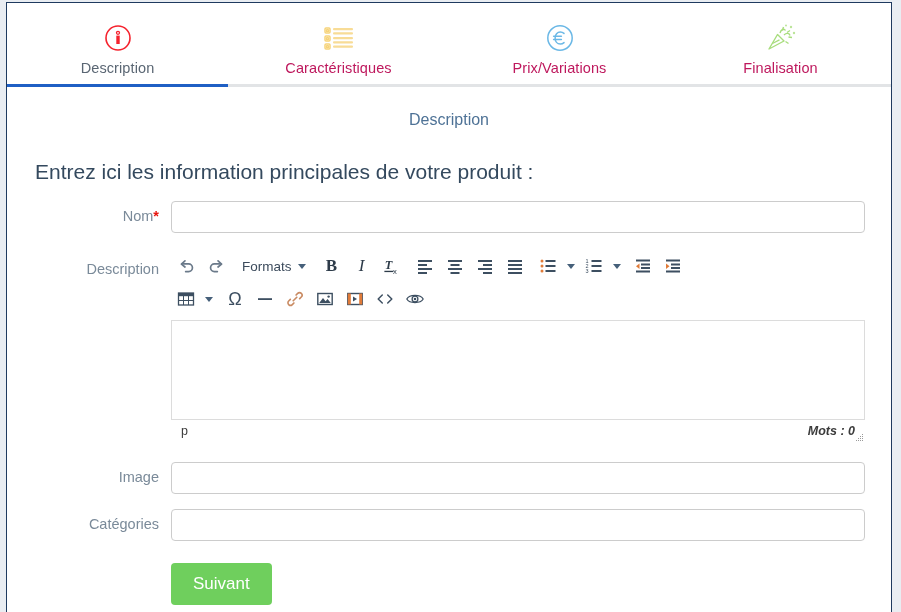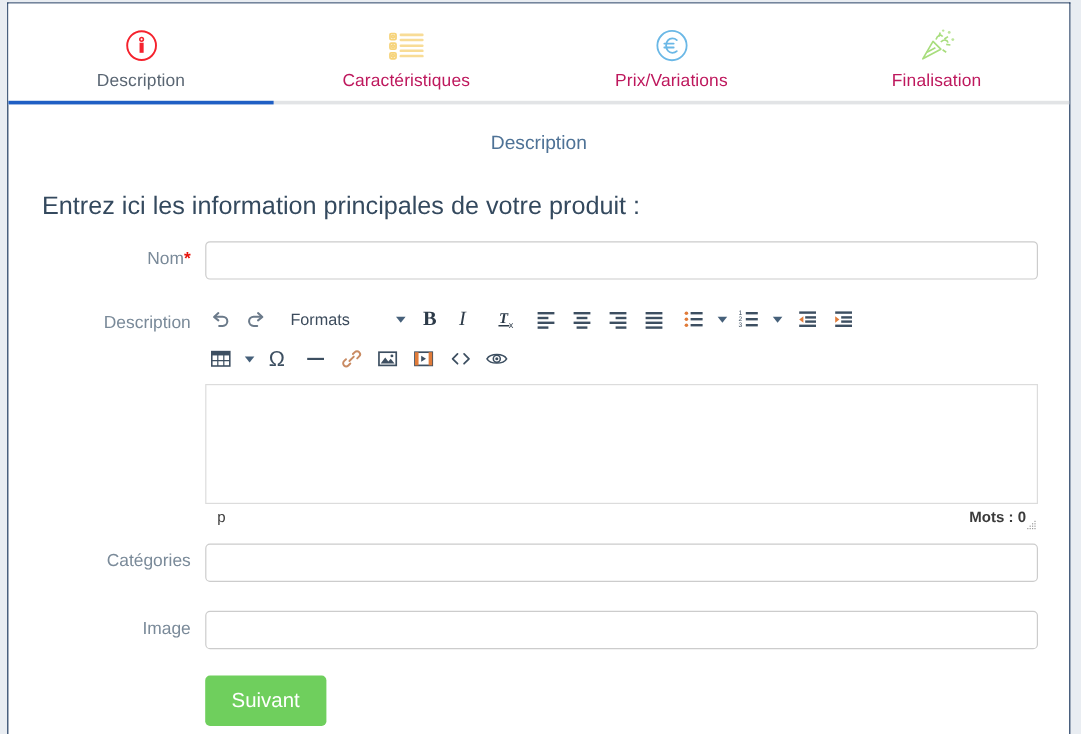--- a/index.html
+++ b/index.html
@@ -139,27 +139,26 @@
   .tb-group {
     display: flex;
     align-items: center;
     margin: 0 3px 3px 0;
   }
   .tb-btn {
     height: 28px;
     min-width: 30px;
     display: flex;
     align-items: center;
-    justify-content: flex-start;
+    justify-content: center;
     border-radius: 3px;
     cursor: pointer;
     color: #46607a;
     padding: 0 4px;
     background: transparent;
-    gap: 32px;
   }
   .tb-btn.wide { min-width: auto; padding: 0 8px; }
   .tb-text {
     font-size: 13.5px;
     color: #3c4b5c;
     font-family: "Liberation Sans", sans-serif;
   }
   .caret {
     display: inline-block;
     width: 0; height: 0;
@@ -179,21 +178,21 @@
   }
   .ed-status {
     display: flex;
     justify-content: space-between;
     align-items: center;
     padding: 4px 2px 0 10px;
     font-size: 12.5px;
     color: #3b3b3b;
     position: relative;
   }
-  .ed-status .words { font-weight: bold; padding-right: 8px; }
+  .ed-status .words { font-weight: bold; padding-right: 8px; font-style: italic; }
   .resize-handle {
     position: absolute;
     right: 0px;
     bottom: -5px;
     width: 10px; height: 10px;
     color: #999;
     font-size: 9px;
     line-height: 9px;
   }
 
@@ -540,34 +539,34 @@
                       <rect x="5" y="7" width="1" height="1"></rect>
                       <rect x="7" y="7" width="1" height="1"></rect>
                   </g>
                 </svg>
               </span>
             </div>
           </div>
         </div>
       </div>
 
+      <div class="form-row" style="margin-top:24px;">
+        <div class="form-label">Image</div>
+        <div class="form-field">
+          <input class="txt-input" type="text" value="" placeholder="" style="">
+        </div>
+      </div>
+
       <div class="form-row" style="margin-top:15px;">
         <div class="form-label">Catégories</div>
         <div class="form-field">
           <input class="txt-input" type="text" value="" placeholder="" style="">
         </div>
       </div>
 
-      <div class="form-row" style="margin-top:24px;">
-        <div class="form-label">Image</div>
-        <div class="form-field">
-          <input class="txt-input" type="text" value="" placeholder="" style="">
-        </div>
-      </div>
-
       <div class="form-row" style="margin-top:22px;">
         <div class="form-label"></div>
         <div class="form-field">
           <button class="btn-next">Suivant</button>
         </div>
       </div>
 
     </div>
   </div>
 </div>

